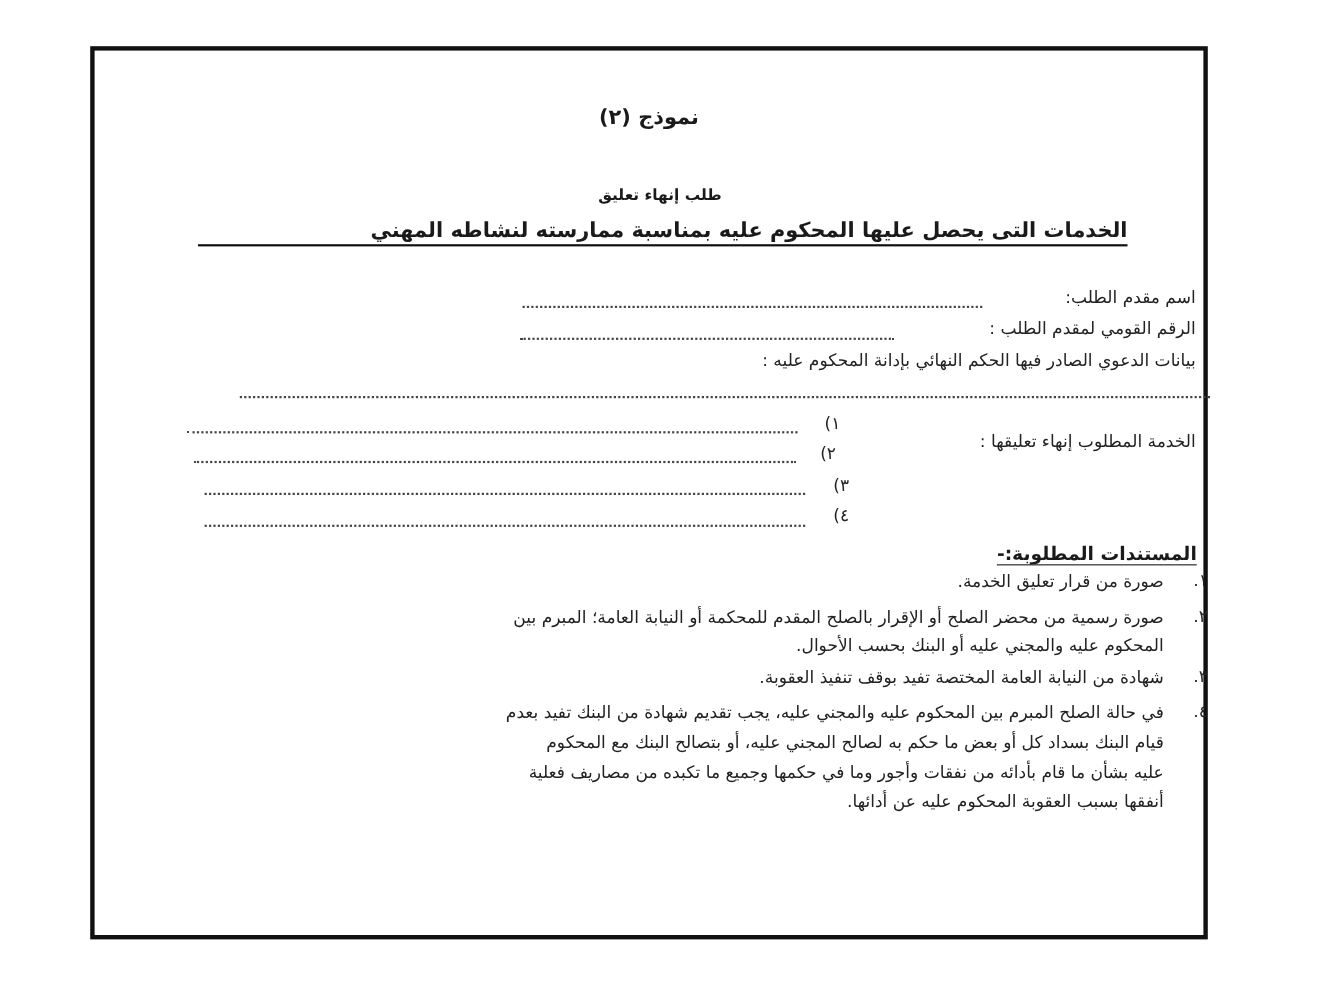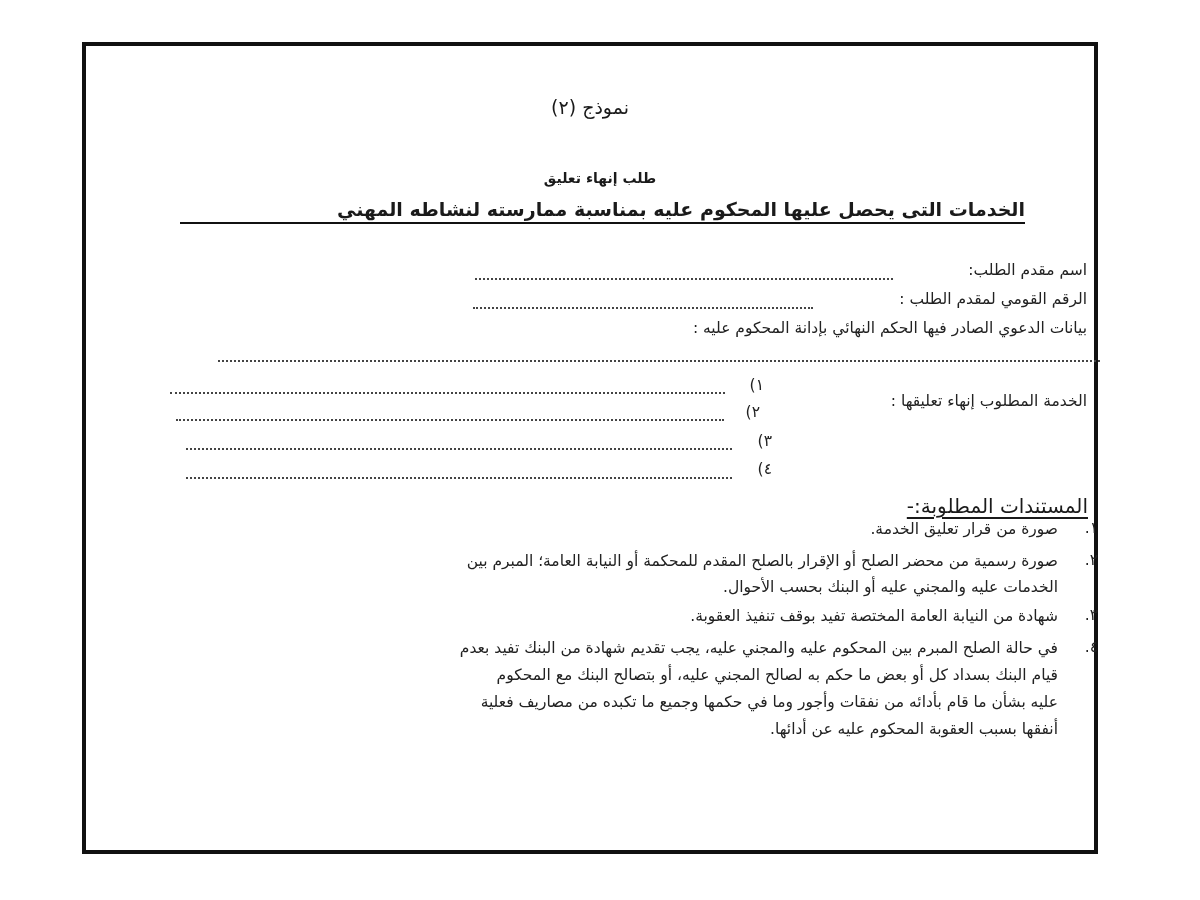--- a/index.html
+++ b/index.html
@@ -5,32 +5,32 @@
   html, body { margin: 0; padding: 0; }
   body {
     width: 1200px; height: 900px; background: #ffffff; position: relative; overflow: hidden;
     font-family: "DejaVu Sans", sans-serif; color: #1a1a1a;
   }
   .frame {
     position: absolute; left: 82px; top: 42px; width: 1016px; height: 812px;
     border: 4px solid #111111; box-sizing: border-box;
   }
   .abs { position: absolute; direction: rtl; white-space: nowrap; }
-  .form-no { left: 520px; top: 96px; width: 140px; text-align: center; font-weight: normal; font-size: 19px; }
+  .form-no { left: 520px; top: 96px; width: 140px; text-align: center; font-weight: bold; font-size: 19px; }
   .title { left: 400px; top: 170px; width: 400px; text-align: center; font-weight: bold; font-size: 14px; }
   .subtitle {
     left: 180px; top: 198px; width: 845px; text-align: right; font-weight: bold; font-size: 19px;
     border-bottom: 2px solid #111; padding-bottom: 2px;
   }
   .label { font-size: 15.5px; color: #222; text-align: right; }
   .dots {
     position: absolute; height: 0; border-bottom: 2px dotted #444;
   }
   .section-heading {
-    left: 850px; top: 494px; width: 238px; text-align: right; font-weight: normal; font-size: 20px;
+    left: 850px; top: 494px; width: 238px; text-align: right; font-weight: bold; font-size: 17px;
     text-decoration: underline; text-underline-offset: 4px;
   }
   .doc-item { font-size: 15.5px; color: #222; line-height: 27px; }
   .num { font-size: 15.5px; color: #222; }
 </style>
 </head>
 <body>
 
 <div class="frame"></div>
 
@@ -60,21 +60,21 @@
 <div class="abs num" style="right:428px; top:460px;">٤)</div>
 <div class="dots" style="left:186px; width:546px; top:477px;"></div>
 
 <div class="abs section-heading">المستندات المطلوبة:-</div>
 
 <div class="abs num" style="right:102px; top:519px;">١.</div>
 <div class="abs doc-item" style="right:142px; top:516px;margin-left:20px;">صورة من قرار تعليق الخدمة.</div>
 
 <div class="abs num" style="right:102px; top:551px;">٢.</div>
 <div class="abs doc-item" style="right:142px; top:548px;">صورة رسمية من محضر الصلح أو الإقرار بالصلح المقدم للمحكمة أو النيابة العامة؛ المبرم بين</div>
-<div class="abs doc-item" style="right:142px; top:574px;">الخدمات عليه والمجني عليه أو البنك بحسب الأحوال.</div>
+<div class="abs doc-item" style="right:142px; top:574px;">المحكوم عليه والمجني عليه أو البنك بحسب الأحوال.</div>
 
 <div class="abs num" style="right:102px; top:606px;">٣.</div>
 <div class="abs doc-item" style="right:142px; top:603px;">شهادة من النيابة العامة المختصة تفيد بوقف تنفيذ العقوبة.</div>
 
 <div class="abs num" style="right:102px; top:638px;">٤.</div>
 <div class="abs doc-item" style="right:142px; top:635px;">في حالة الصلح المبرم بين المحكوم عليه والمجني عليه، يجب تقديم شهادة من البنك تفيد بعدم</div>
 <div class="abs doc-item" style="right:142px; top:662px;">قيام البنك بسداد كل أو بعض ما حكم به لصالح المجني عليه، أو بتصالح البنك مع المحكوم</div>
 <div class="abs doc-item" style="right:142px; top:689px;">عليه بشأن ما قام بأدائه من نفقات وأجور وما في حكمها وجميع ما تكبده من مصاريف فعلية</div>
 <div class="abs doc-item" style="right:142px; top:716px;">أنفقها بسبب العقوبة المحكوم عليه عن أدائها.</div>
 

